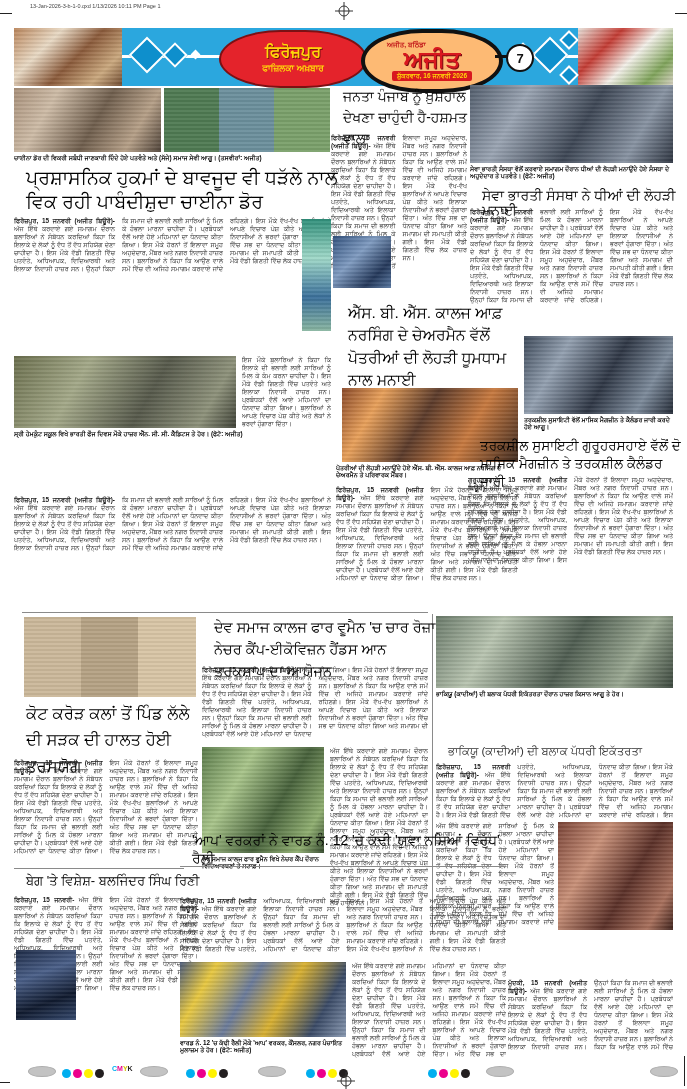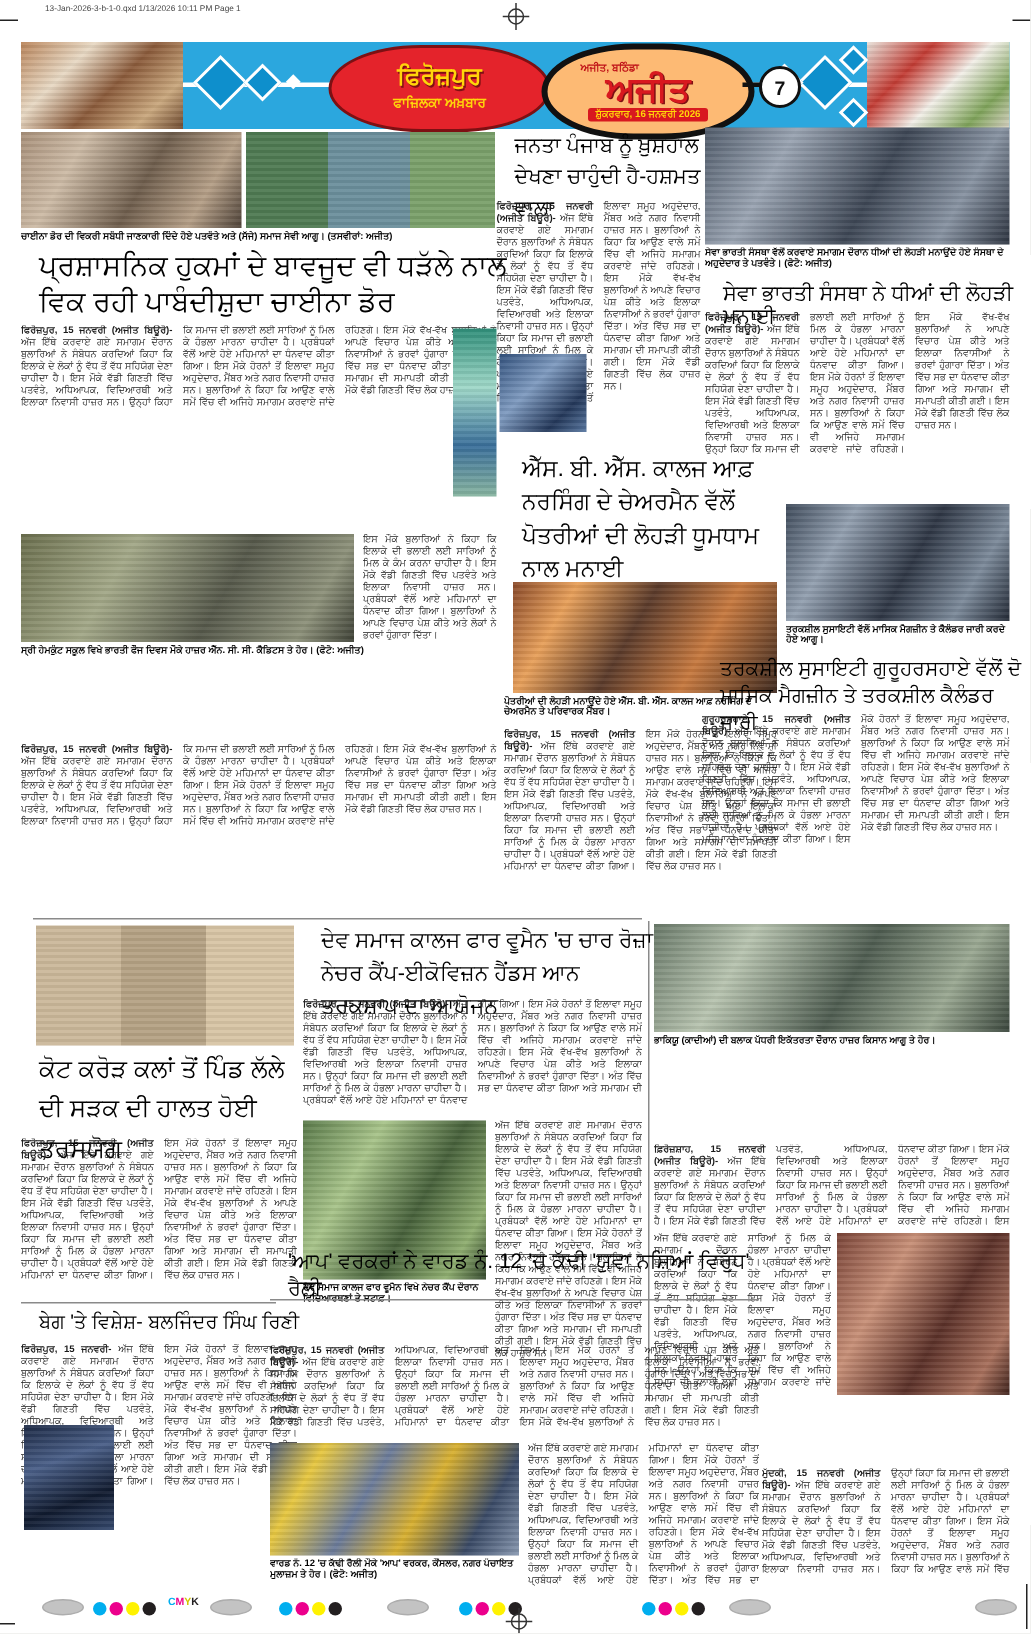--- a/index.html
+++ b/index.html
@@ -144,20 +144,21 @@
   <div class="abs rule" style="left:14px;top:868px;width:170px;height:1px;"></div>
   <div class="abs hl" style="left:14px;top:873px;width:184px;height:20px;font-size:13px;line-height:1.3;">ਬੇਗ 'ਤੇ ਵਿਸ਼ੇਸ਼- ਬਲਜਿੰਦਰ ਸਿੰਘ ਰਿਣੀ</div>
   <div class="abs body cols2" style="left:14px;top:896px;width:184px;height:160px;">
     <span class="dl">ਫਿਰੋਜ਼ਪੁਰ, 15 ਜਨਵਰੀ-</span>
     <span>ਅੱਜ ਇੱਥੇ ਕਰਵਾਏ ਗਏ ਸਮਾਗਮ ਦੌਰਾਨ ਬੁਲਾਰਿਆਂ ਨੇ ਸੰਬੋਧਨ ਕਰਦਿਆਂ ਕਿਹਾ ਕਿ ਇਲਾਕੇ ਦੇ ਲੋਕਾਂ ਨੂੰ ਵੱਧ ਤੋਂ ਵੱਧ ਸਹਿਯੋਗ ਦੇਣਾ ਚਾਹੀਦਾ ਹੈ। ਇਸ ਮੌਕੇ ਵੱਡੀ ਗਿਣਤੀ ਵਿੱਚ ਪਤਵੰਤੇ, ਅਧਿਆਪਕ, ਵਿਦਿਆਰਥੀ ਅਤੇ ਇਲਾਕਾ ਨਿਵਾਸੀ ਹਾਜ਼ਰ ਸਨ। ਉਨ੍ਹਾਂ ਕਿਹਾ ਕਿ ਸਮਾਜ ਦੀ ਭਲਾਈ ਲਈ ਸਾਰਿਆਂ ਨੂੰ ਮਿਲ ਕੇ ਹੰਭਲਾ ਮਾਰਨਾ ਚਾਹੀਦਾ ਹੈ। ਪ੍ਰਬੰਧਕਾਂ ਵੱਲੋਂ ਆਏ ਹੋਏ ਮਹਿਮਾਨਾਂ ਦਾ ਧੰਨਵਾਦ ਕੀਤਾ ਗਿਆ। ਇਸ ਮੌਕੇ ਹੋਰਨਾਂ ਤੋਂ ਇਲਾਵਾ ਸਮੂਹ ਅਹੁਦੇਦਾਰ, ਮੈਂਬਰ ਅਤੇ ਨਗਰ ਨਿਵਾਸੀ ਹਾਜ਼ਰ ਸਨ। ਬੁਲਾਰਿਆਂ ਨੇ ਕਿਹਾ ਕਿ ਆਉਣ ਵਾਲੇ ਸਮੇਂ ਵਿੱਚ ਵੀ ਅਜਿਹੇ ਸਮਾਗਮ ਕਰਵਾਏ ਜਾਂਦੇ ਰਹਿਣਗੇ। ਇਸ ਮੌਕੇ ਵੱਖ-ਵੱਖ ਬੁਲਾਰਿਆਂ ਨੇ ਆਪਣੇ ਵਿਚਾਰ ਪੇਸ਼ ਕੀਤੇ ਅਤੇ ਇਲਾਕਾ ਨਿਵਾਸੀਆਂ ਨੇ ਭਰਵਾਂ ਹੁੰਗਾਰਾ ਦਿੱਤਾ। ਅੰਤ ਵਿੱਚ ਸਭ ਦਾ ਧੰਨਵਾਦ ਕੀਤਾ ਗਿਆ ਅਤੇ ਸਮਾਗਮ ਦੀ ਸਮਾਪਤੀ ਕੀਤੀ ਗਈ। ਇਸ ਮੌਕੇ ਵੱਡੀ ਗਿਣਤੀ ਵਿੱਚ ਲੋਕ ਹਾਜ਼ਰ ਸਨ।</span>
   </div>
   <div class="abs photo" style="left:16px;top:950px;width:60px;height:70px;background:linear-gradient(160deg,#1d2a45 0%,#4a5f88 35%,#101a2e 70%,#35496e 100%);"></div>
 
   <div class="abs photo" style="left:436px;top:616px;width:237px;height:72px;background:linear-gradient(120deg,#6a7a6a 0%,#b8c4b0 25%,#4e5c50 55%,#9aa892 80%,#3a463c 100%);"></div>
   <div class="abs cap" style="left:436px;top:690px;width:237px;height:11px;">ਭਾਕਿਯੂ (ਕਾਦੀਆਂ) ਦੀ ਬਲਾਕ ਪੱਧਰੀ ਇਕੱਤਰਤਾ ਦੌਰਾਨ ਹਾਜ਼ਰ ਕਿਸਾਨ ਆਗੂ ਤੇ ਹੋਰ।</div>
+  <div class="abs hl" style="left:436px;top:745px;width:237px;height:16px;font-size:11.5px;line-height:1.2;color:#333;">ਭਾਕਿਯੂ (ਕਾਦੀਆਂ) ਦੀ ਬਲਾਕ ਪੱਧਰੀ ਇਕੱਤਰਤਾ</div>
   <div class="abs body cols3" style="left:436px;top:763px;width:237px;height:56px;">
     <span class="dl">ਫ਼ਿਰੋਜ਼ਸ਼ਾਹ, 15 ਜਨਵਰੀ (ਅਜੀਤ ਬਿਊਰੋ)-</span>
     <span>ਅੱਜ ਇੱਥੇ ਕਰਵਾਏ ਗਏ ਸਮਾਗਮ ਦੌਰਾਨ ਬੁਲਾਰਿਆਂ ਨੇ ਸੰਬੋਧਨ ਕਰਦਿਆਂ ਕਿਹਾ ਕਿ ਇਲਾਕੇ ਦੇ ਲੋਕਾਂ ਨੂੰ ਵੱਧ ਤੋਂ ਵੱਧ ਸਹਿਯੋਗ ਦੇਣਾ ਚਾਹੀਦਾ ਹੈ। ਇਸ ਮੌਕੇ ਵੱਡੀ ਗਿਣਤੀ ਵਿੱਚ ਪਤਵੰਤੇ, ਅਧਿਆਪਕ, ਵਿਦਿਆਰਥੀ ਅਤੇ ਇਲਾਕਾ ਨਿਵਾਸੀ ਹਾਜ਼ਰ ਸਨ। ਉਨ੍ਹਾਂ ਕਿਹਾ ਕਿ ਸਮਾਜ ਦੀ ਭਲਾਈ ਲਈ ਸਾਰਿਆਂ ਨੂੰ ਮਿਲ ਕੇ ਹੰਭਲਾ ਮਾਰਨਾ ਚਾਹੀਦਾ ਹੈ। ਪ੍ਰਬੰਧਕਾਂ ਵੱਲੋਂ ਆਏ ਹੋਏ ਮਹਿਮਾਨਾਂ ਦਾ ਧੰਨਵਾਦ ਕੀਤਾ ਗਿਆ। ਇਸ ਮੌਕੇ ਹੋਰਨਾਂ ਤੋਂ ਇਲਾਵਾ ਸਮੂਹ ਅਹੁਦੇਦਾਰ, ਮੈਂਬਰ ਅਤੇ ਨਗਰ ਨਿਵਾਸੀ ਹਾਜ਼ਰ ਸਨ। ਬੁਲਾਰਿਆਂ ਨੇ ਕਿਹਾ ਕਿ ਆਉਣ ਵਾਲੇ ਸਮੇਂ ਵਿੱਚ ਵੀ ਅਜਿਹੇ ਸਮਾਗਮ ਕਰਵਾਏ ਜਾਂਦੇ ਰਹਿਣਗੇ। ਇਸ ਮੌਕੇ ਵੱਖ-ਵੱਖ ਬੁਲਾਰਿਆਂ ਨੇ ਆਪਣੇ ਵਿਚਾਰ ਪੇਸ਼ ਕੀਤੇ ਅਤੇ ਇਲਾਕਾ ਨਿਵਾਸੀਆਂ ਨੇ ਭਰਵਾਂ ਹੁੰਗਾਰਾ ਦਿੱਤਾ। ਅੰਤ ਵਿੱਚ ਸਭ ਦਾ ਧੰਨਵਾਦ ਕੀਤਾ ਗਿਆ ਅਤੇ ਸਮਾਗਮ ਦੀ ਸਮਾਪਤੀ ਕੀਤੀ ਗਈ। ਇਸ ਮੌਕੇ ਵੱਡੀ ਗਿਣਤੀ ਵਿੱਚ ਲੋਕ ਹਾਜ਼ਰ ਸਨ।</span>
   </div>
   <div class="abs body cols2" style="left:436px;top:822px;width:118px;height:108px;">
     <span>ਅੱਜ ਇੱਥੇ ਕਰਵਾਏ ਗਏ ਸਮਾਗਮ ਦੌਰਾਨ ਬੁਲਾਰਿਆਂ ਨੇ ਸੰਬੋਧਨ ਕਰਦਿਆਂ ਕਿਹਾ ਕਿ ਇਲਾਕੇ ਦੇ ਲੋਕਾਂ ਨੂੰ ਵੱਧ ਤੋਂ ਵੱਧ ਸਹਿਯੋਗ ਦੇਣਾ ਚਾਹੀਦਾ ਹੈ। ਇਸ ਮੌਕੇ ਵੱਡੀ ਗਿਣਤੀ ਵਿੱਚ ਪਤਵੰਤੇ, ਅਧਿਆਪਕ, ਵਿਦਿਆਰਥੀ ਅਤੇ ਇਲਾਕਾ ਨਿਵਾਸੀ ਹਾਜ਼ਰ ਸਨ। ਉਨ੍ਹਾਂ ਕਿਹਾ ਕਿ ਸਮਾਜ ਦੀ ਭਲਾਈ ਲਈ ਸਾਰਿਆਂ ਨੂੰ ਮਿਲ ਕੇ ਹੰਭਲਾ ਮਾਰਨਾ ਚਾਹੀਦਾ ਹੈ। ਪ੍ਰਬੰਧਕਾਂ ਵੱਲੋਂ ਆਏ ਹੋਏ ਮਹਿਮਾਨਾਂ ਦਾ ਧੰਨਵਾਦ ਕੀਤਾ ਗਿਆ। ਇਸ ਮੌਕੇ ਹੋਰਨਾਂ ਤੋਂ ਇਲਾਵਾ ਸਮੂਹ ਅਹੁਦੇਦਾਰ, ਮੈਂਬਰ ਅਤੇ ਨਗਰ ਨਿਵਾਸੀ ਹਾਜ਼ਰ ਸਨ। ਬੁਲਾਰਿਆਂ ਨੇ ਕਿਹਾ ਕਿ ਆਉਣ ਵਾਲੇ ਸਮੇਂ ਵਿੱਚ ਵੀ ਅਜਿਹੇ ਸਮਾਗਮ ਕਰਵਾਏ ਜਾਂਦੇ ਰਹਿਣਗੇ। ਇਸ ਮੌਕੇ ਵੱਖ-ਵੱਖ ਬੁਲਾਰਿਆਂ ਨੇ ਆਪਣੇ ਵਿਚਾਰ ਪੇਸ਼ ਕੀਤੇ ਅਤੇ ਇਲਾਕਾ ਨਿਵਾਸੀਆਂ ਨੇ ਭਰਵਾਂ ਹੁੰਗਾਰਾ ਦਿੱਤਾ। ਅੰਤ ਵਿੱਚ ਸਭ ਦਾ ਧੰਨਵਾਦ ਕੀਤਾ ਗਿਆ ਅਤੇ ਸਮਾਗਮ ਦੀ ਸਮਾਪਤੀ ਕੀਤੀ ਗਈ। ਇਸ ਮੌਕੇ ਵੱਡੀ ਗਿਣਤੀ ਵਿੱਚ ਲੋਕ ਹਾਜ਼ਰ ਸਨ।</span>
   </div>
   <div class="abs photo" style="left:558px;top:822px;width:115px;height:108px;background:linear-gradient(120deg,#7a4438 0%,#c89078 30%,#5a3028 60%,#a8705c 85%,#3e221c 100%);"></div>
 
   <div class="abs body cols2" style="left:508px;top:979px;width:165px;height:79px;">

